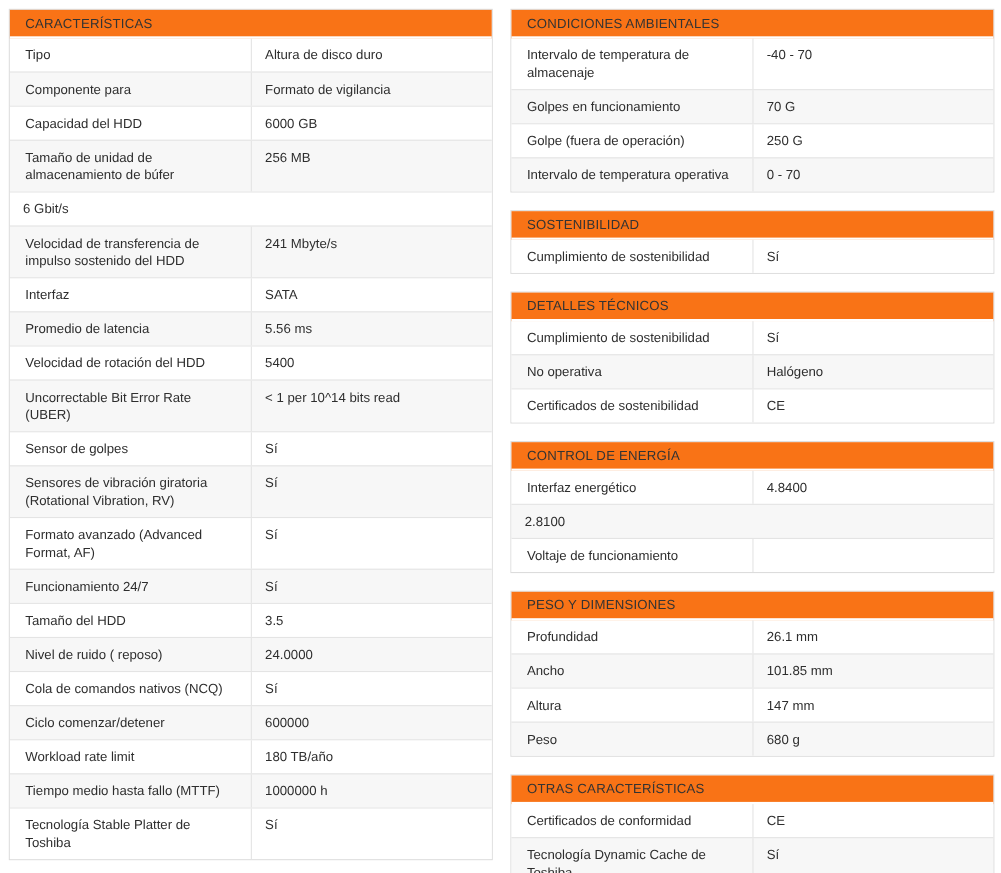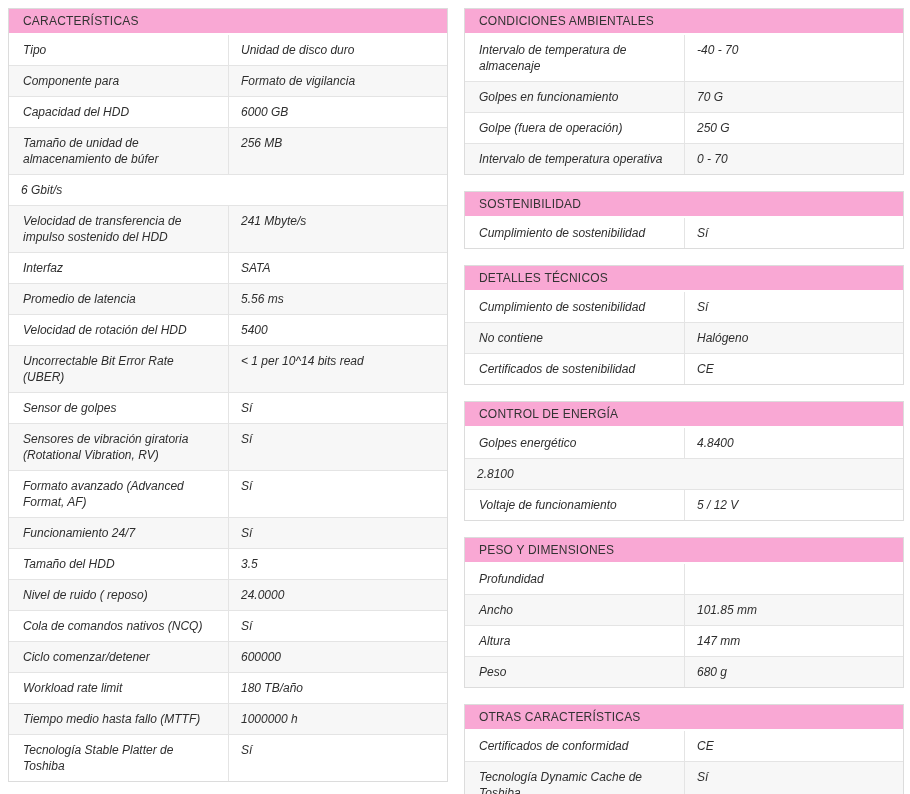--- a/index.html
+++ b/index.html
@@ -23,36 +23,35 @@
     display: flex;
     flex-direction: column;
     gap: 16px;
   }
   .spec-table {
     border: 1px solid #dcdcdc;
     background: #ffffff;
     box-sizing: border-box;
   }
   .spec-header {
-    background: #f9a8d4;
+    background: #f97316;
     padding: 5px 14px 4px 14px;
     line-height: 15px;
     border-bottom: 2px solid #ffffff;
     letter-spacing: 0.2px;
     color: #333333;
     white-space: nowrap;
     overflow: hidden;
   }
   .spec-rows { display: block; }
   .spec-row {
     display: flex;
     align-items: stretch;
     border-top: 1px solid #e4e4e4;
     background: #ffffff;
-    font-style: italic;
   }
   .spec-row:first-child { border-top: none; }
   .spec-row:nth-child(even) { background: #f7f7f7; }
   .spec-label {
     width: 220px;
     min-width: 220px;
     box-sizing: border-box;
     padding: 7px 12px 7px 14px;
     border-right: 1px solid #e4e4e4;
     line-height: 16px;
@@ -66,21 +65,21 @@
 </head>
 <body>
 
 <div class="layout">
   <div class="col" id="col-left">
   <section class="spec-table">
     <div class="spec-header">CARACTERÍSTICAS</div>
     <div class="spec-rows">
   <div class="spec-row">
     <div class="spec-label">Tipo</div>
-    <div class="spec-value">Unidad de disco duro</div>
+    <div class="spec-value">Altura de disco duro</div>
   </div>
 
   <div class="spec-row">
     <div class="spec-label">Componente para</div>
     <div class="spec-value">Formato de vigilancia</div>
   </div>
 
   <div class="spec-row">
     <div class="spec-label">Capacidad del HDD</div>
     <div class="spec-value">6000 GB</div>
@@ -216,55 +215,55 @@
 
   <section class="spec-table">
     <div class="spec-header">DETALLES TÉCNICOS</div>
     <div class="spec-rows">
   <div class="spec-row">
     <div class="spec-label">Cumplimiento de sostenibilidad</div>
     <div class="spec-value">Sí</div>
   </div>
 
   <div class="spec-row">
-    <div class="spec-label">No contiene</div>
+    <div class="spec-label">No operativa</div>
     <div class="spec-value">Halógeno</div>
   </div>
 
   <div class="spec-row">
     <div class="spec-label">Certificados de sostenibilidad</div>
     <div class="spec-value">CE</div>
   </div>
 </div>
   </section>
 
   <section class="spec-table">
     <div class="spec-header">CONTROL DE ENERGÍA</div>
     <div class="spec-rows">
   <div class="spec-row">
-    <div class="spec-label">Golpes energético</div>
+    <div class="spec-label">Interfaz energético</div>
     <div class="spec-value">4.8400</div>
   </div>
 
   <div class="spec-row">
     <div class="spec-value">2.8100</div>
   </div>
 
   <div class="spec-row">
     <div class="spec-label">Voltaje de funcionamiento</div>
-    <div class="spec-value">5 / 12 V</div>
   </div>
 </div>
   </section>
 
   <section class="spec-table">
     <div class="spec-header">PESO Y DIMENSIONES</div>
     <div class="spec-rows">
   <div class="spec-row">
     <div class="spec-label">Profundidad</div>
+    <div class="spec-value">26.1 mm</div>
   </div>
 
   <div class="spec-row">
     <div class="spec-label">Ancho</div>
     <div class="spec-value">101.85 mm</div>
   </div>
 
   <div class="spec-row">
     <div class="spec-label">Altura</div>
     <div class="spec-value">147 mm</div>

